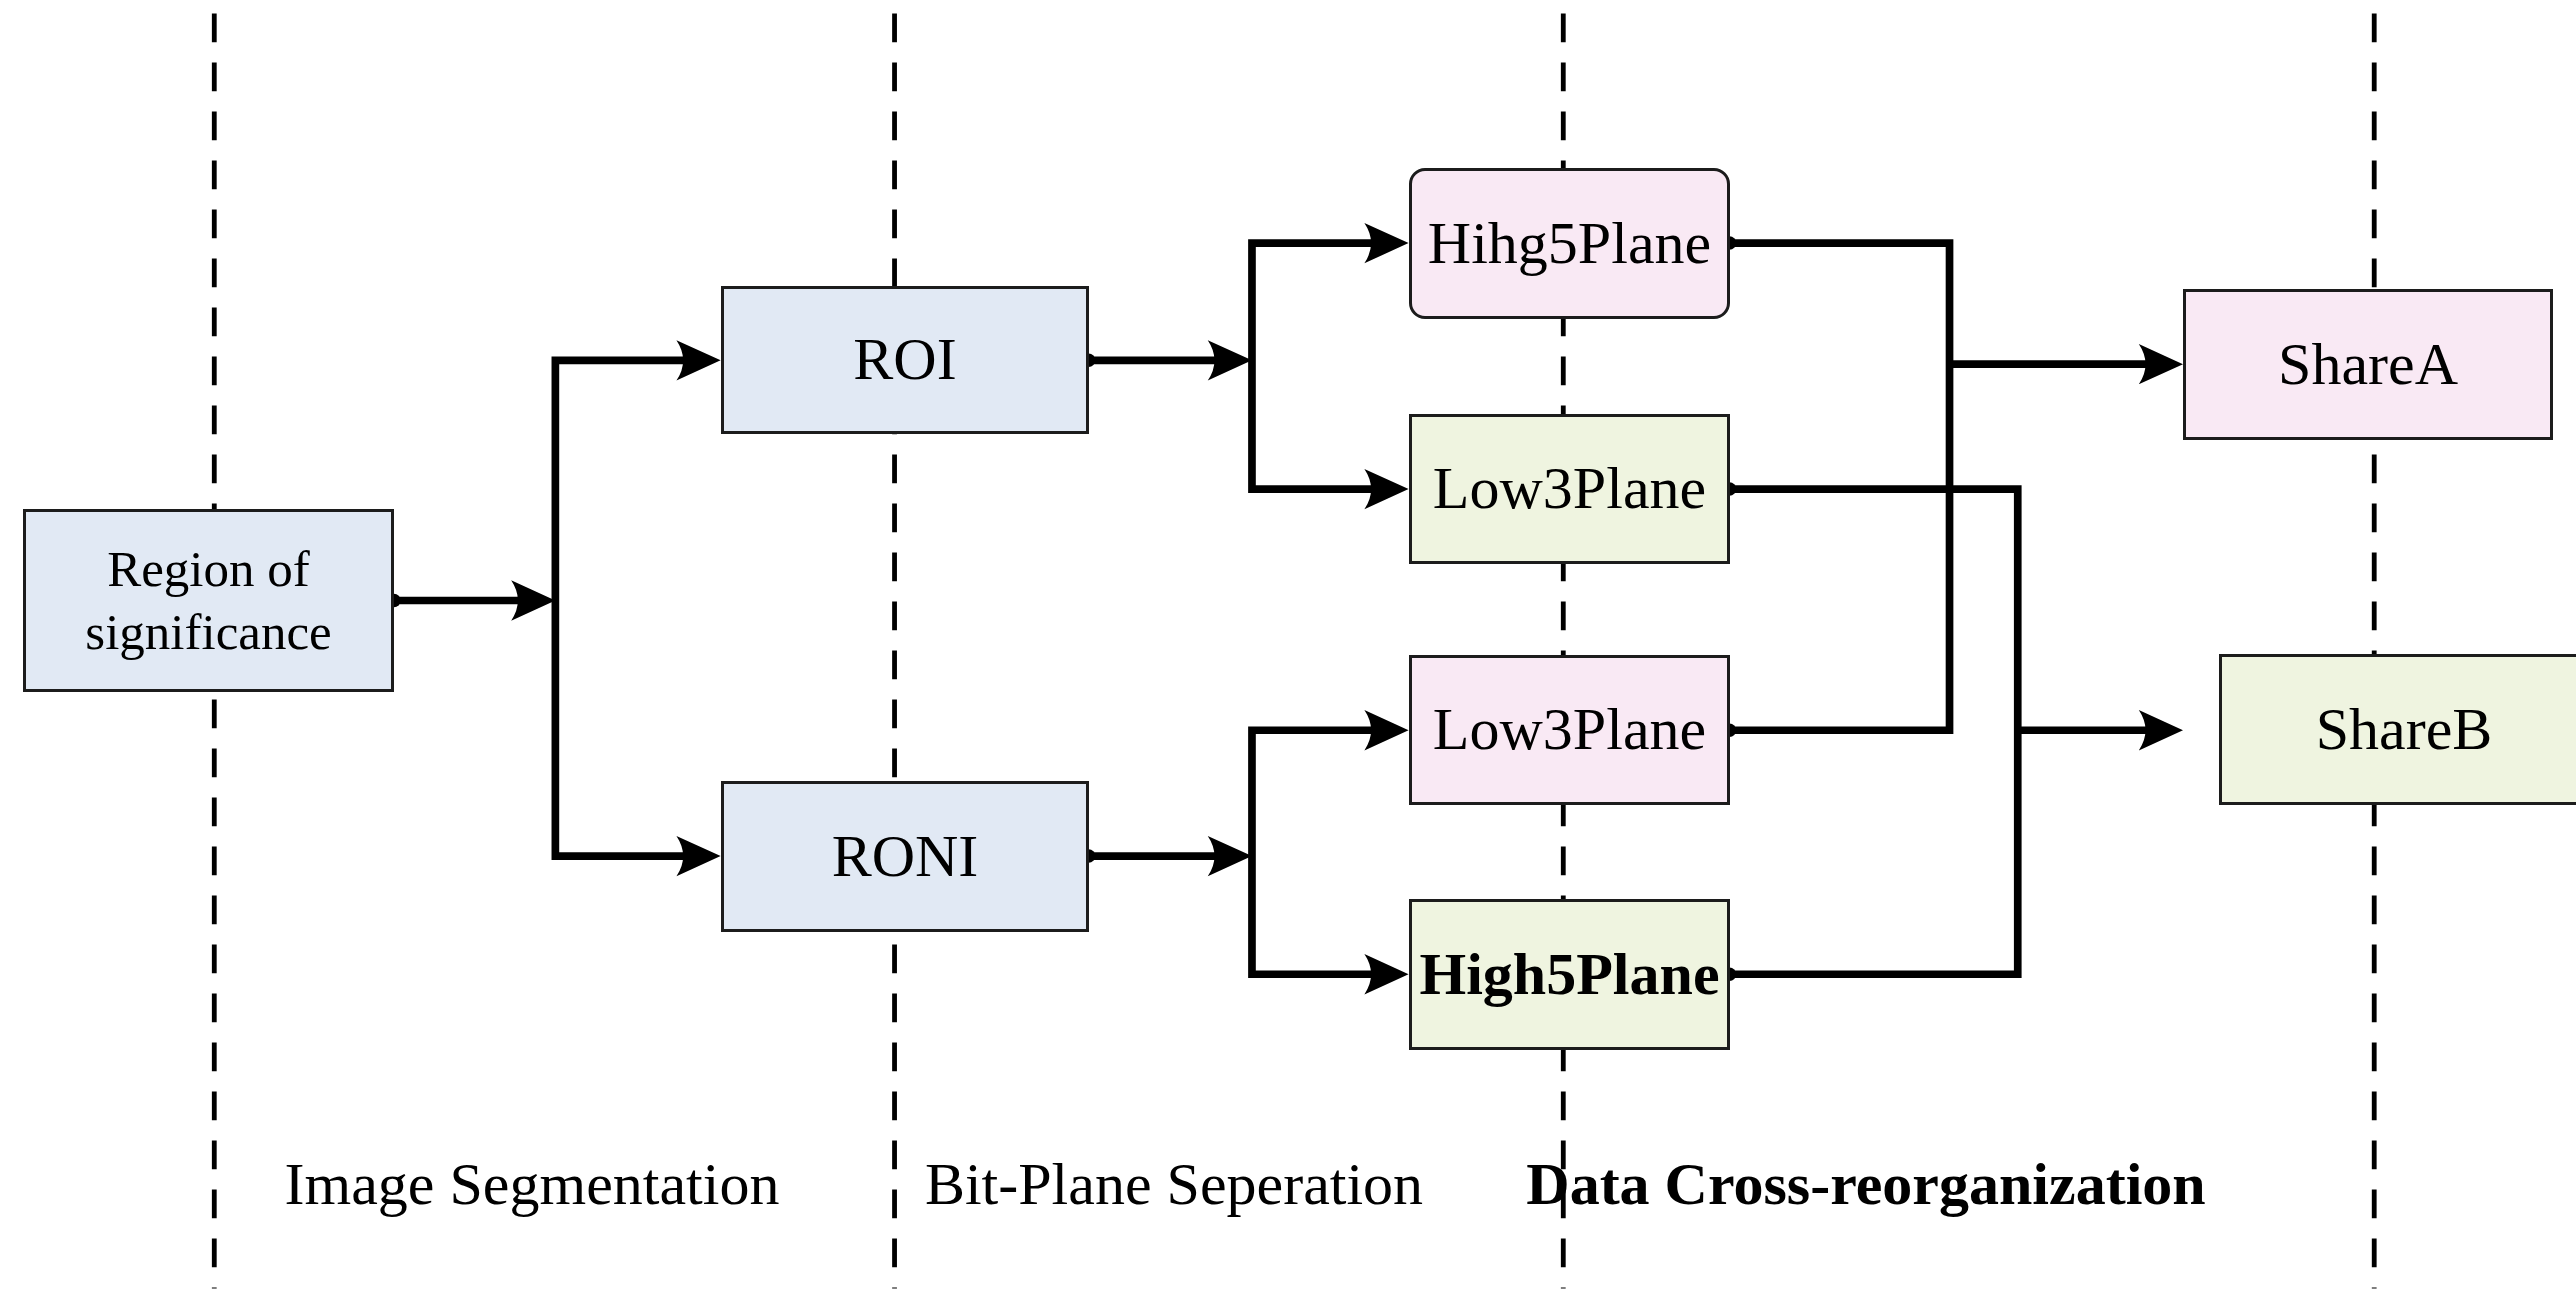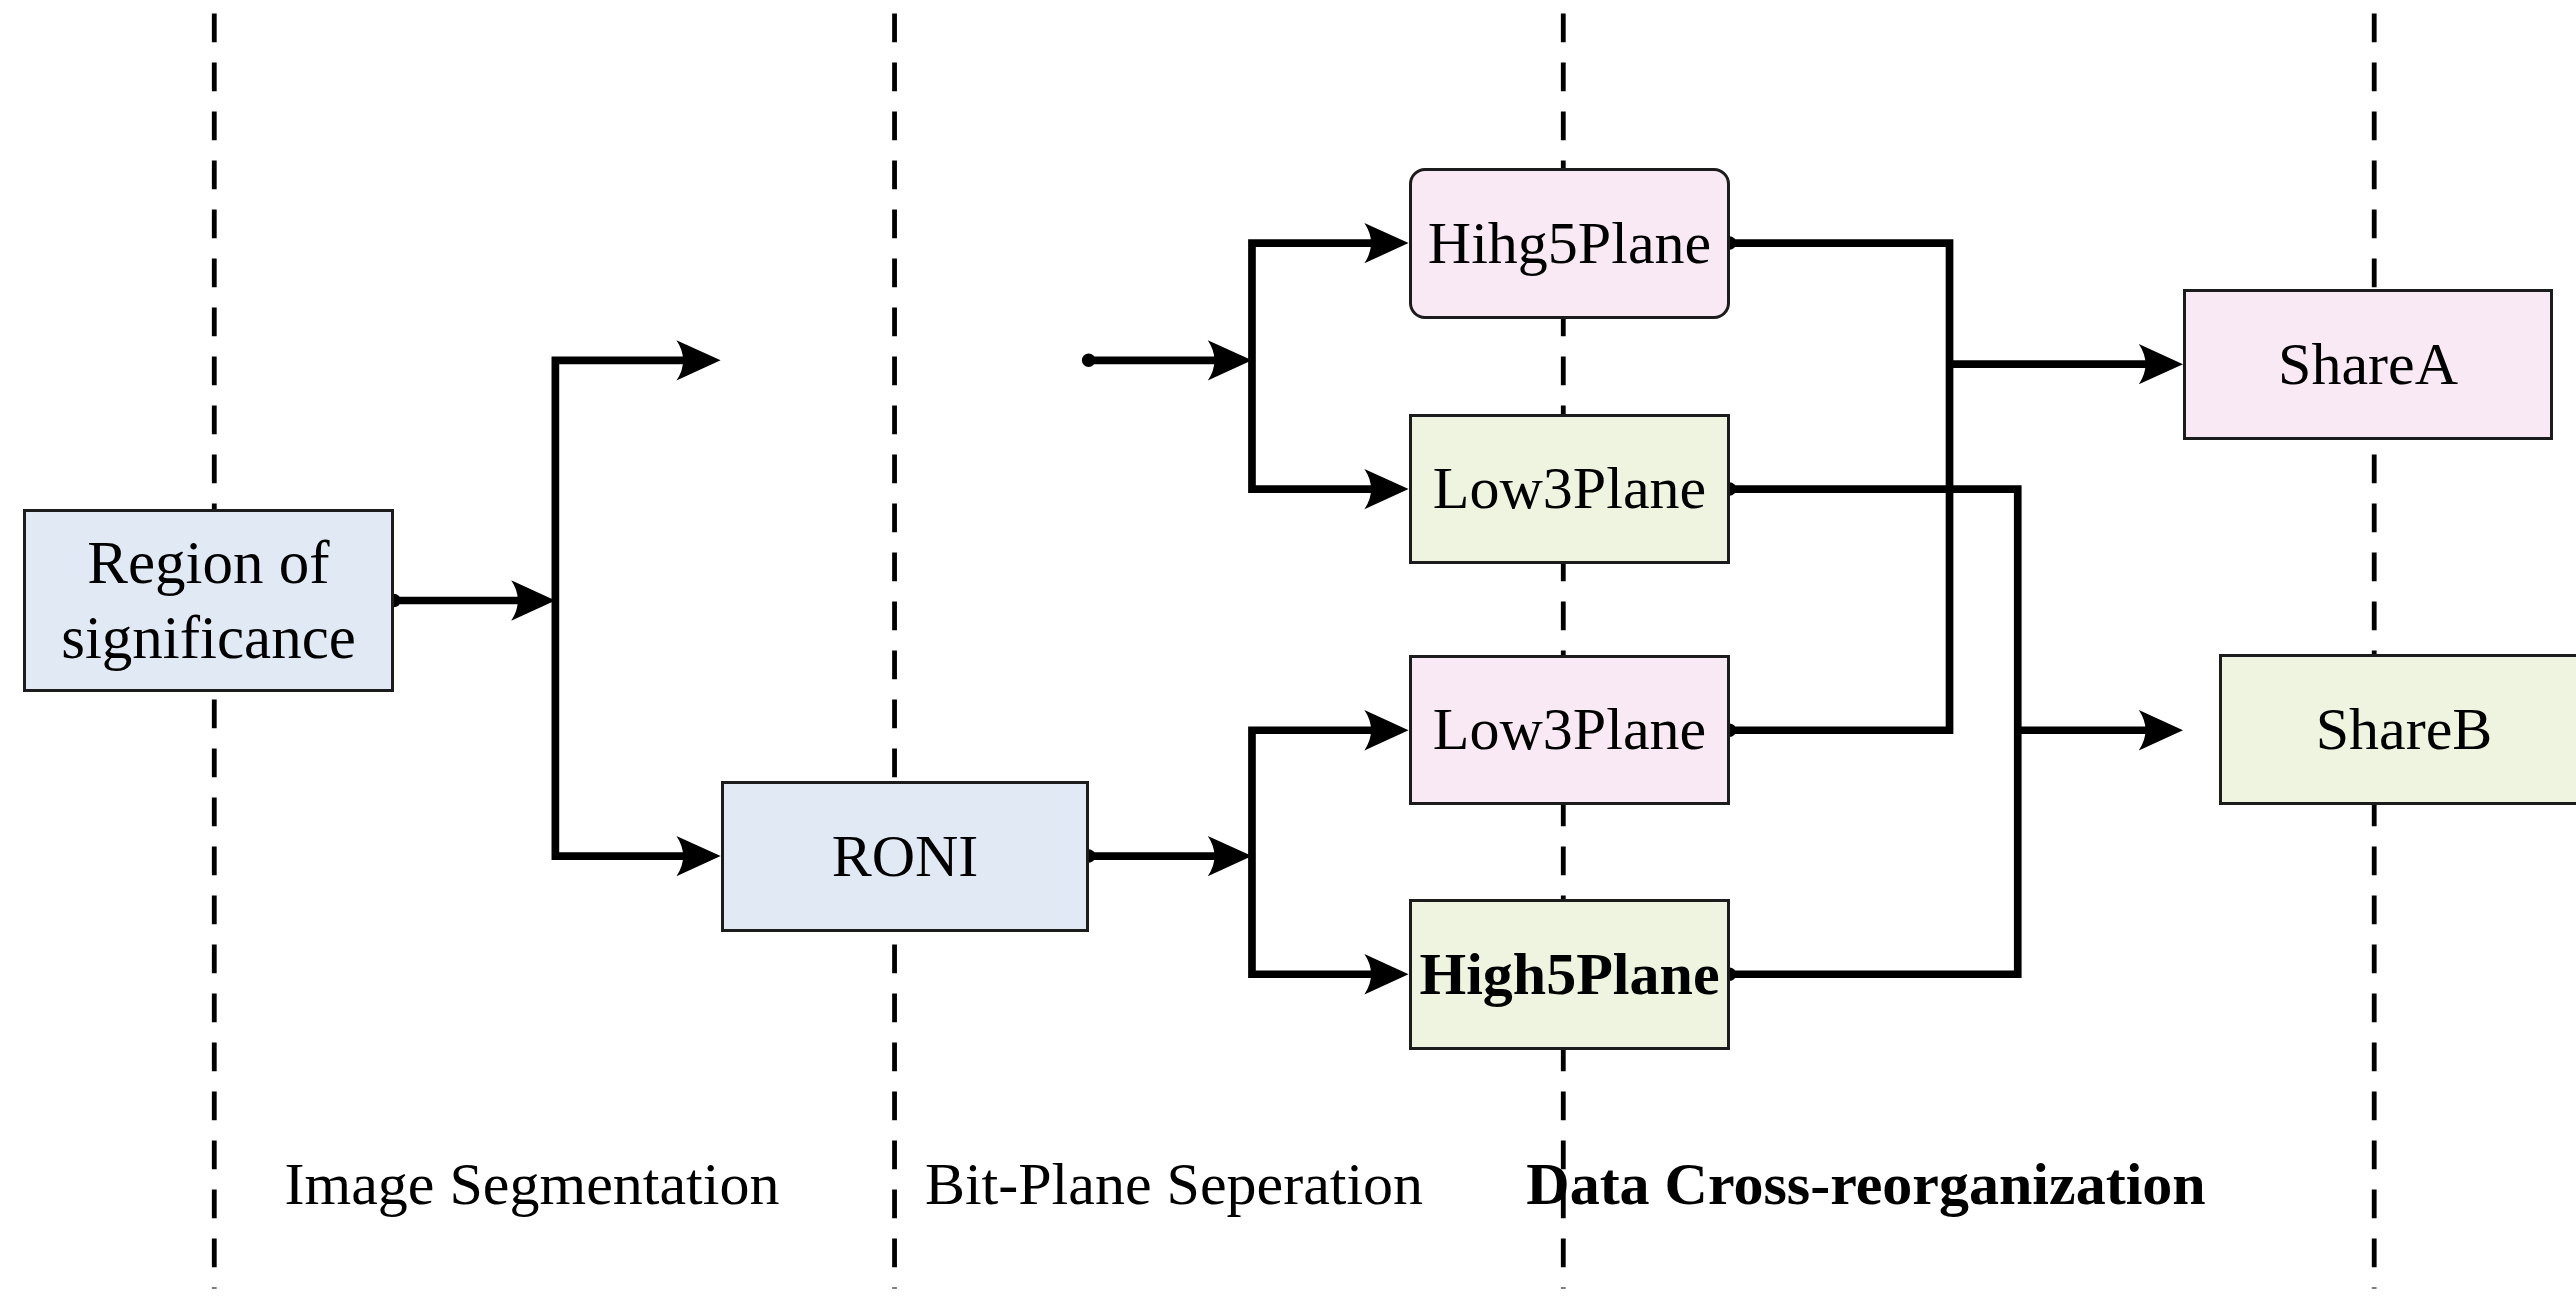--- a/index.html
+++ b/index.html
@@ -38,21 +38,21 @@
   }
   .stage-label {
     position: absolute;
     transform: translateX(-50%);
     white-space: nowrap;
     color: #000000;
     font-size: 60px;
     line-height: 1.1;
   }
   
-  #node-region { left: 23px;  top: 509px; width: 371px; height: 183px; font-size: 61px; }
+  #node-region { left: 23px;  top: 509px; width: 371px; height: 183px; font-size: 51px; }
   #node-roi    { left: 721px; top: 286px; width: 368px; height: 148px; }
   #node-roni   { left: 721px; top: 781px; width: 368px; height: 151px; }
   #node-roi-high  { left: 1409px; top: 168px; width: 321px; height: 151px; border-radius: 16px; }
   #node-roi-low   { left: 1409px; top: 414px; width: 321px; height: 150px; }
   #node-roni-low  { left: 1409px; top: 655px; width: 321px; height: 150px; }
   #node-roni-high { left: 1409px; top: 899px; width: 321px; height: 151px; font-weight: bold; }
   #node-share-a { left: 2183px; top: 289px; width: 370px; height: 151px; }
   #node-share-b { left: 2183px; top: 654px; width: 370px; height: 151px; margin-left: 36px; }
   #stage-1 { left: 485px;  top: 1151px; margin-left: 47px; }
   #stage-2 { left: 1174px; top: 1151px; }
@@ -112,20 +112,23 @@
       <path d="M1466 1014 L1420 993 Q1434 1014 1420 1035 Z"></path>
       <path d="M2272 379 L2226 358 Q2240 379 2226 400 Z"></path>
       <path d="M2272 760 L2226 739 Q2240 760 2226 781 Z"></path>
     </g>
   </svg>
 
   <div class="node" id="node-region" style="background-color: rgb(225, 233, 244);">
     <span>Region of significance</span>
   </div>
 
+  <div class="node" id="node-roi" style="background-color: rgb(225, 233, 244);">
+    <span>ROI</span>
+  </div>
 
   <div class="node" id="node-roni" style="background-color: rgb(225, 233, 244);">
     <span>RONI</span>
   </div>
 
   <div class="node" id="node-roi-high" style="background-color: rgb(249, 233, 244);">
     <span>Hihg5Plane</span>
   </div>
 
   <div class="node" id="node-roi-low" style="background-color: rgb(239, 244, 224);">

